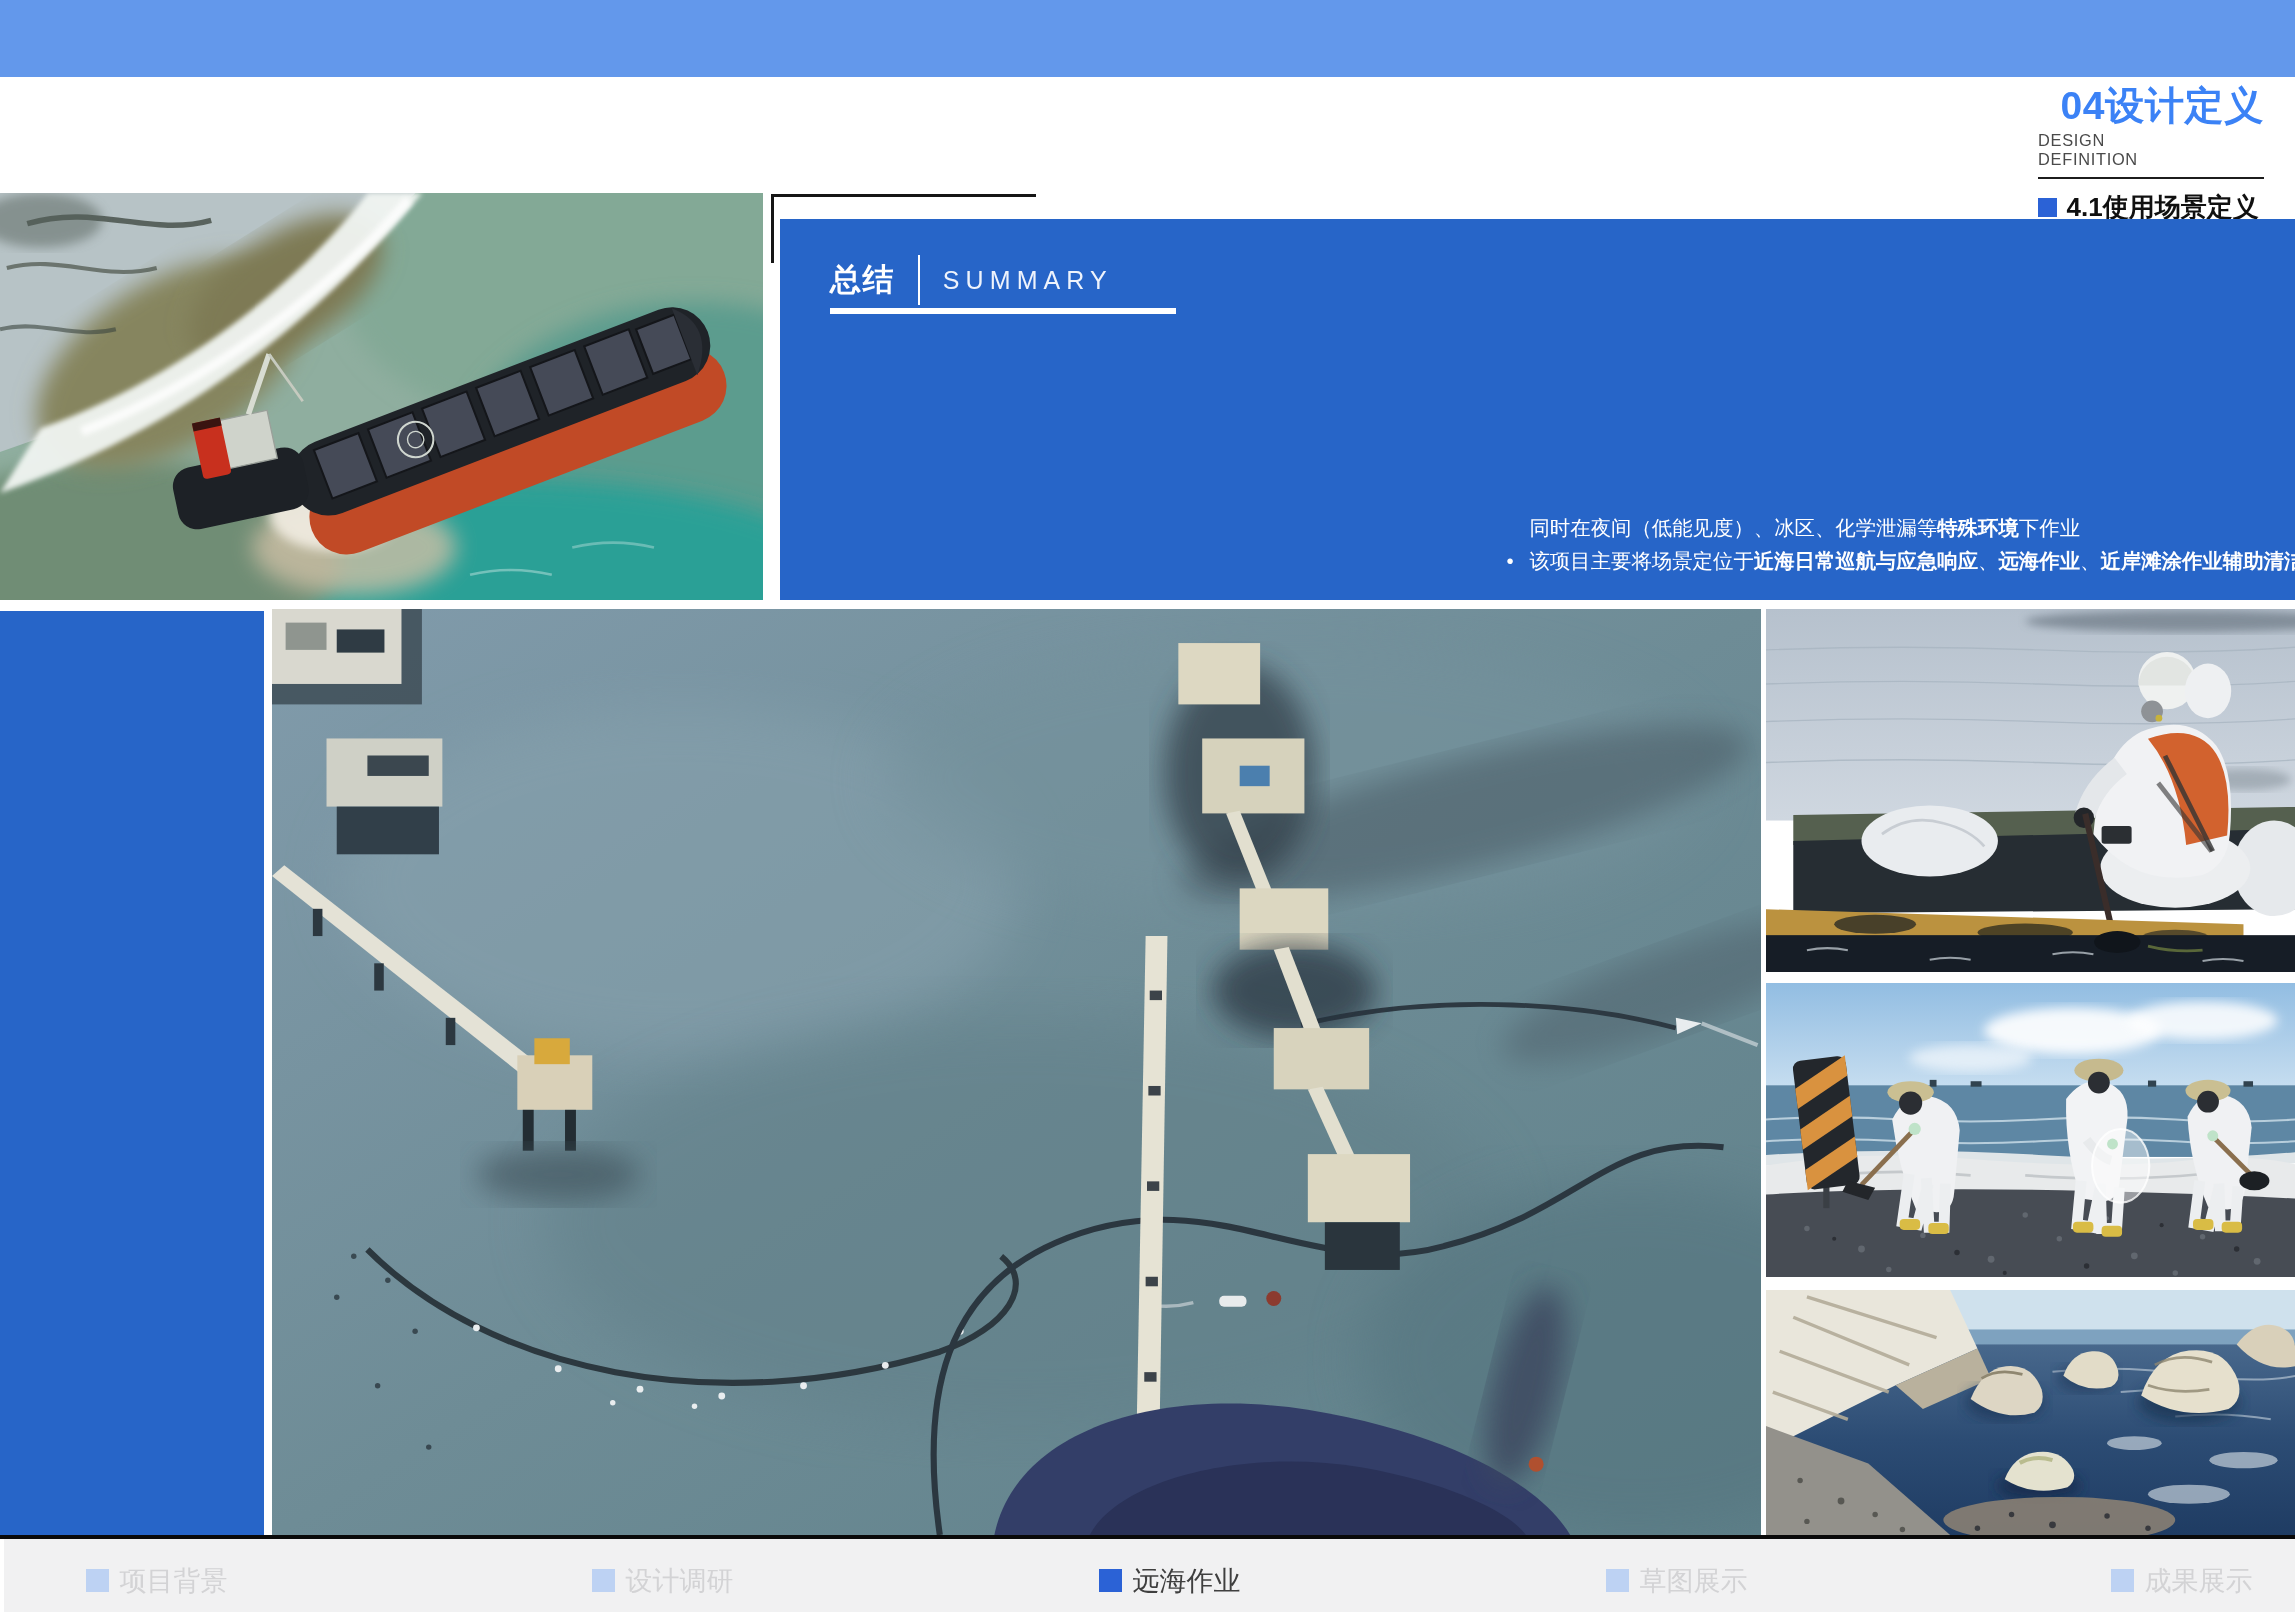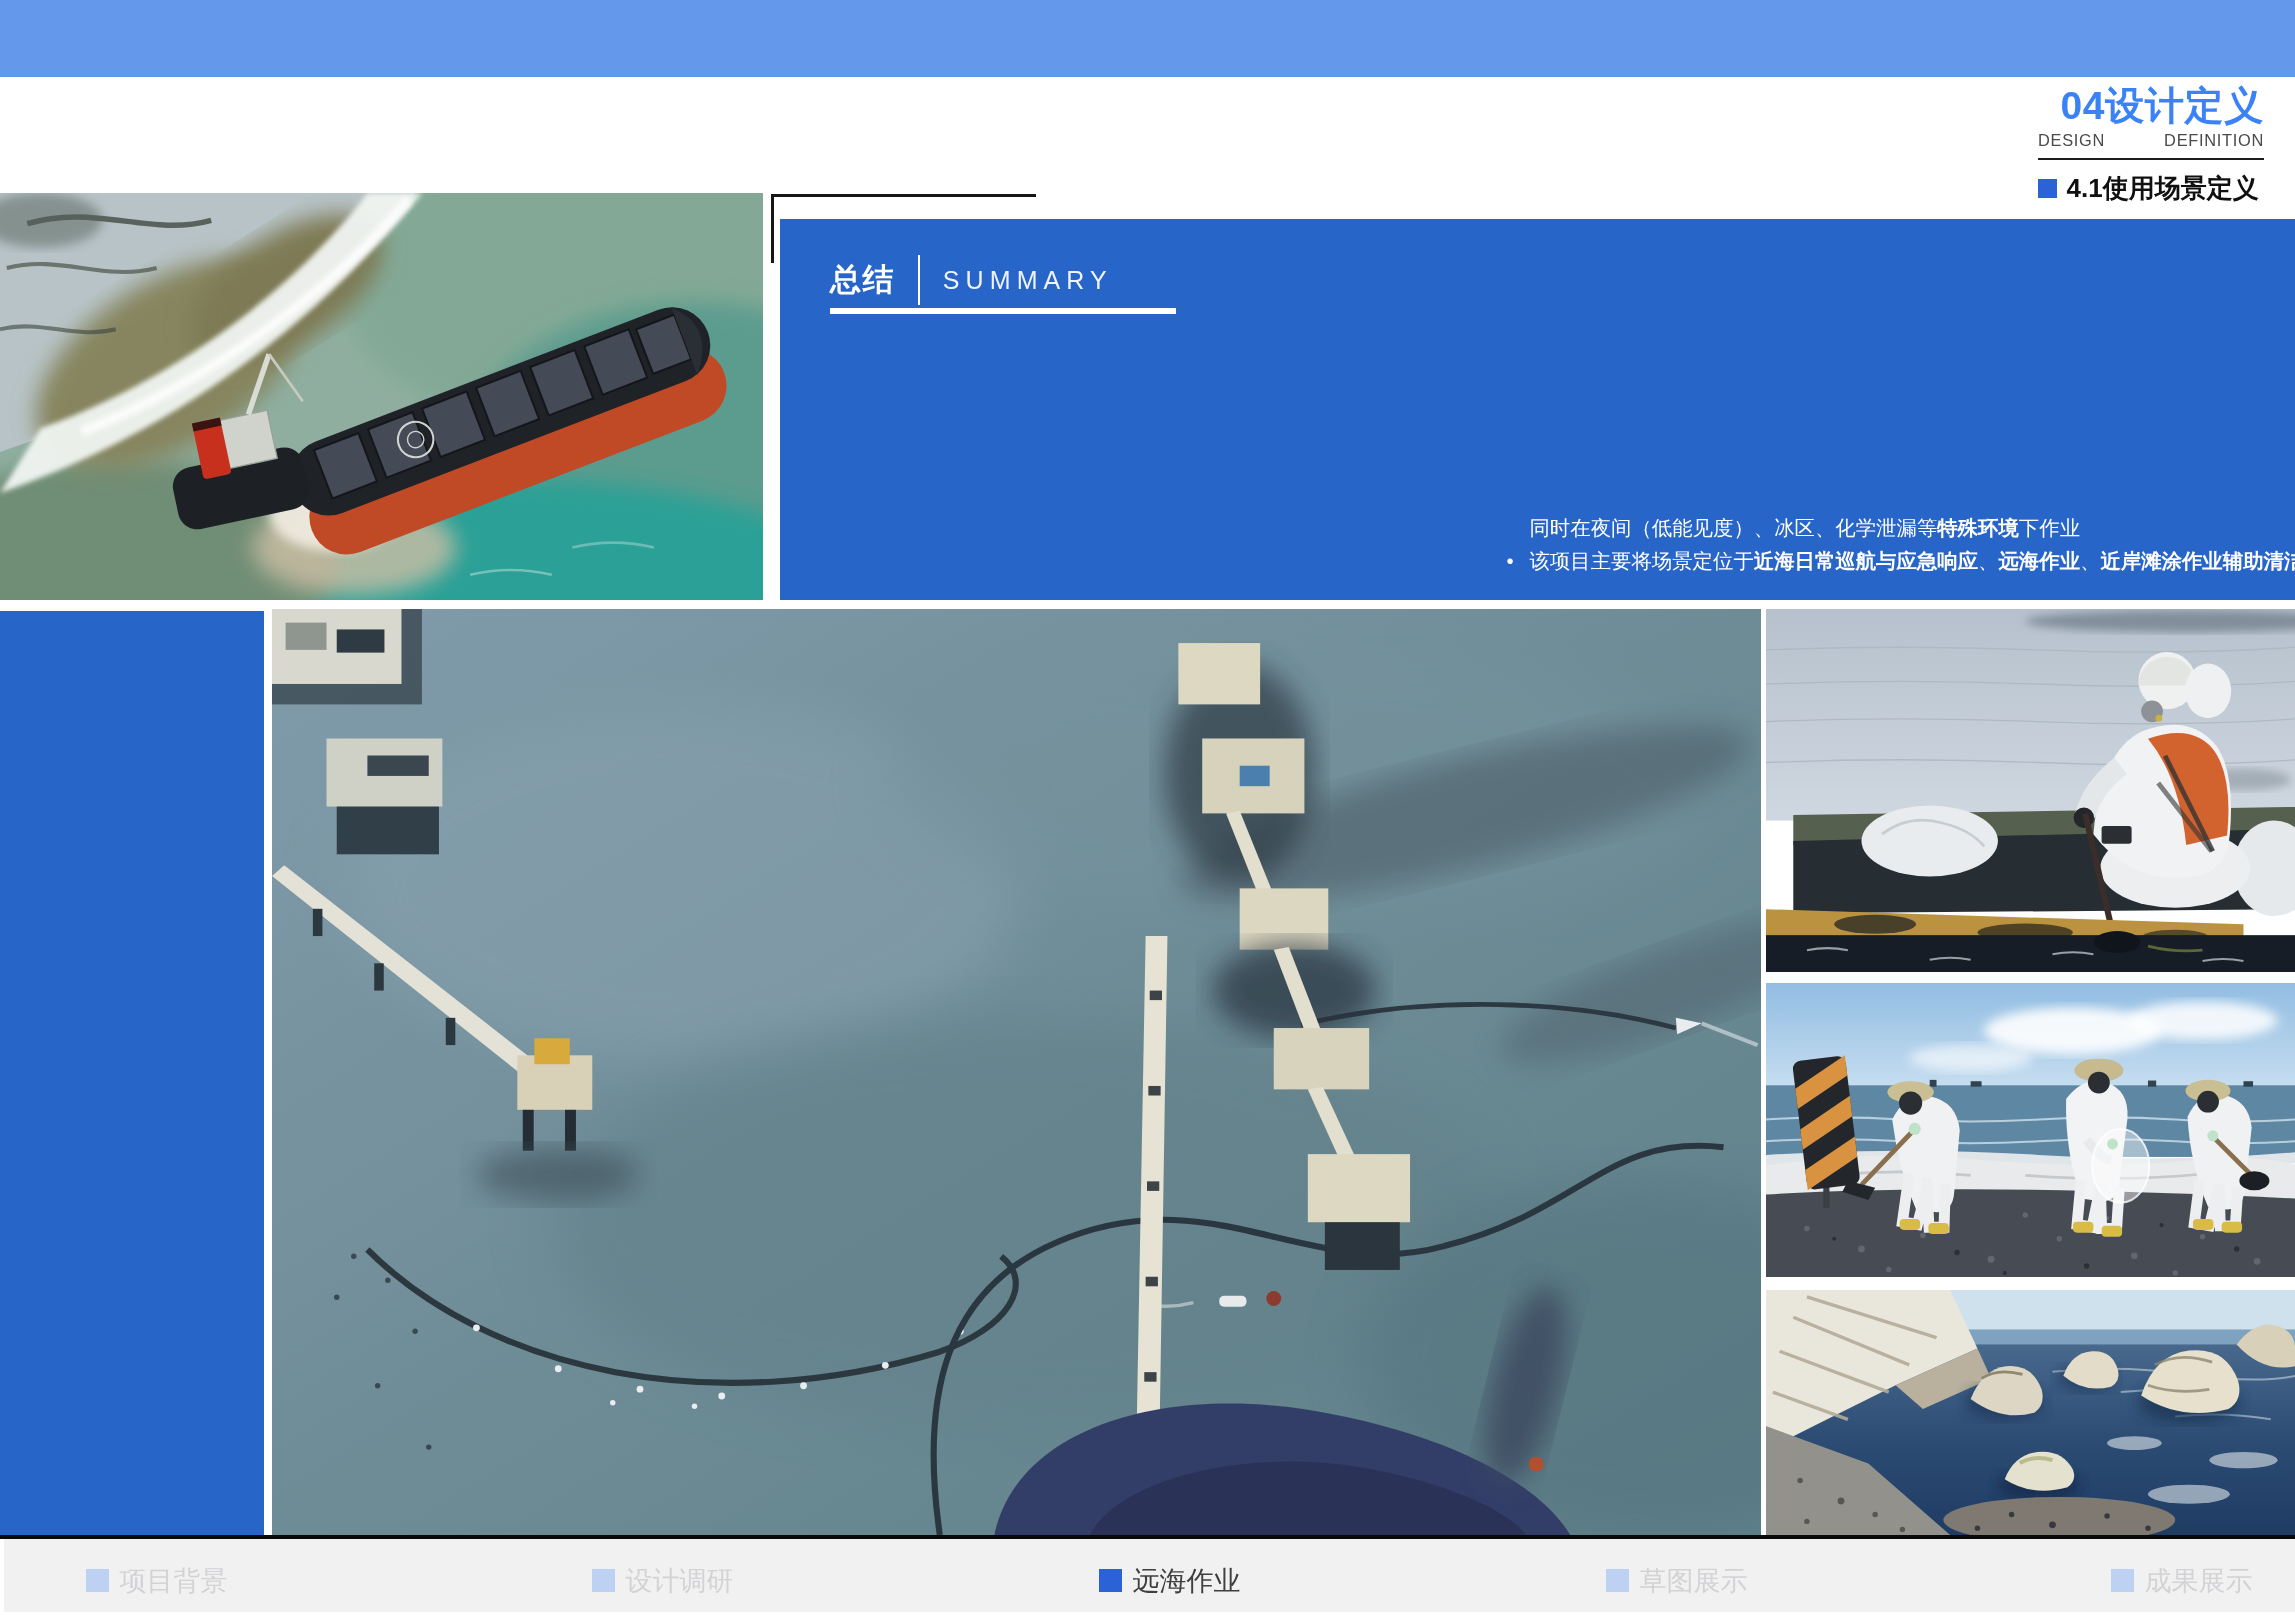--- a/index.html
+++ b/index.html
@@ -8,21 +8,21 @@
     font-family:"Liberation Sans","DejaVu Sans",sans-serif;position:relative;
   }
   .abs{position:absolute;}
 
   
   .top-bar{left:0;top:0;width:2295px;height:77px;background:#6398EB;}
 
   
   .header{top:86px;right:31px;width:226px;}
   .h-title{font-size:39px;font-weight:700;color:#3b82f6;line-height:1.04;text-align:right;letter-spacing:0.7px;white-space:nowrap;}
-  .h-sub{display:flex;justify-content:space-between;margin-top:4.1px;font-size:16.4px;color:#4a4a4a;letter-spacing:0.7px;}
+  .h-sub{display:flex;justify-content:space-between;margin-top:4.1px;font-size:16.4px;color:#4a4a4a;letter-spacing:0.7px;flex-direction:column;}
   .h-line{height:2px;background:#1c1c1c;margin-top:8.2px;}
   .h-section{display:flex;align-items:center;gap:9.5px;margin-top:11px;font-size:26px;font-weight:700;color:#101010;white-space:nowrap;}
   .h-sq{width:19px;height:19px;background:#2B62D6;flex:0 0 auto;}
 
   
   .photo{overflow:hidden;}
   .photo svg{display:block;width:100%;height:100%;}
   .photo-shipwreck{left:0;top:193px;width:763px;height:407px;}
   .photo-harbor{left:272px;top:609px;width:1489px;height:926px;}
   .photo-boat{left:1766px;top:609px;width:530px;height:363px;}

